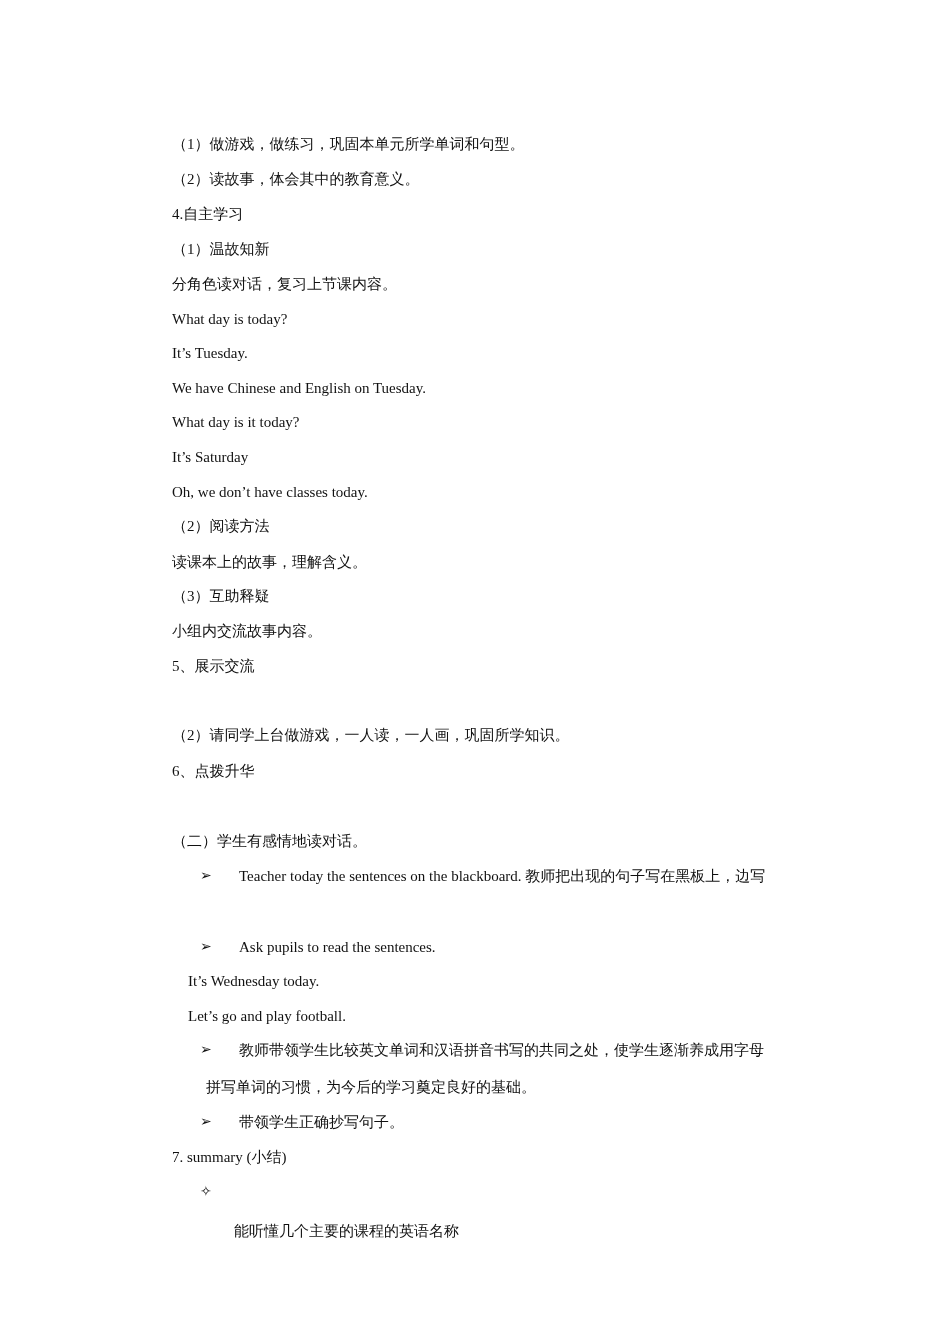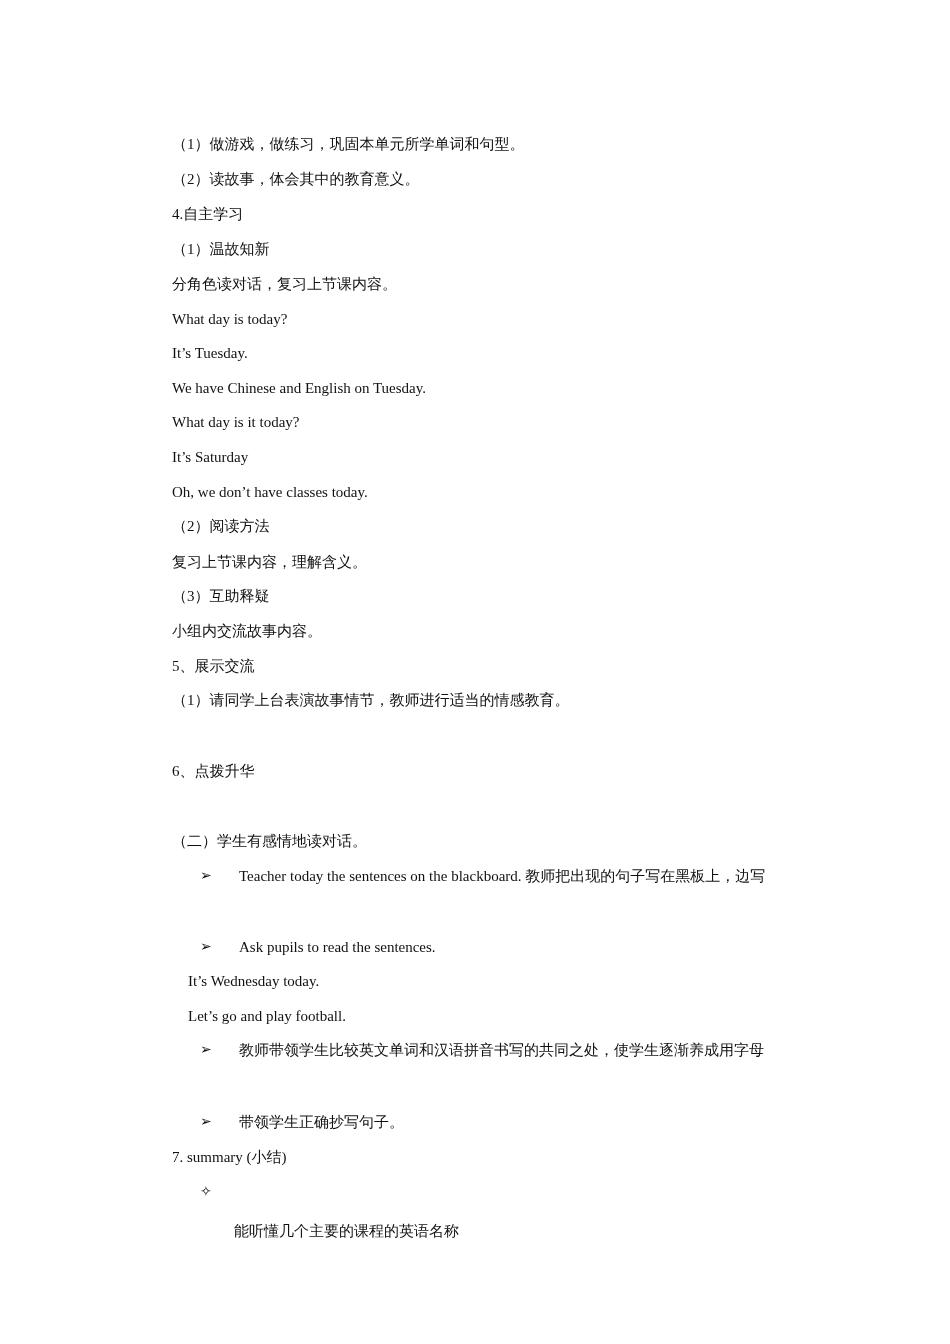--- a/index.html
+++ b/index.html
@@ -18,37 +18,38 @@
   <div class="line" style="left:144px;top:188px">4.自主学习</div>
   <div class="line" style="left:144px;top:223px">（1）温故知新</div>
   <div class="line" style="left:144px;top:258px">分角色读对话，复习上节课内容。</div>
   <div class="line" style="left:144px;top:293px">What day is today?</div>
   <div class="line" style="left:144px;top:327px">It’s Tuesday.</div>
   <div class="line" style="left:144px;top:362px">We have Chinese and English on Tuesday.</div>
   <div class="line" style="left:144px;top:396px">What day is it today?</div>
   <div class="line" style="left:144px;top:431px">It’s Saturday</div>
   <div class="line" style="left:144px;top:466px">Oh, we don’t have classes today.</div>
   <div class="line" style="left:144px;top:500px">（2）阅读方法</div>
-  <div class="line" style="left:144px;top:536px">复习上节课内容，理解含义。</div>
+  <div class="line" style="left:144px;top:536px">读课本上的故事，理解含义。</div>
   <div class="line" style="left:144px;top:570px">（3）互助释疑</div>
   <div class="line" style="left:144px;top:605px">小组内交流故事内容。</div>
   <div class="line" style="left:144px;top:640px">5、展示交流</div>
-  <div class="line" style="left:144px;top:674px">（1）请同学上台表演故事情节，教师进行适当的情感教育。</div>
+  <div class="line" style="left:144px;top:709px">（2）请同学上台做游戏，一人读，一人画，巩固所学知识。</div>
   <div class="line" style="left:144px;top:745px">6、点拨升华</div>
   <div class="line" style="left:144px;top:815px">（二）学生有感情地读对话。</div>
 
   <div class="bullet" style="left:172px;top:850px">➢</div>
   <div class="line" style="left:211px;top:850px">Teacher today the sentences on the blackboard. 教师把出现的句子写在黑板上，边写</div>
   <div class="bullet" style="left:172px;top:921px">➢</div>
   <div class="line" style="left:211px;top:921px">Ask pupils to read the sentences.</div>
 
   <div class="line" style="left:160px;top:955px">It’s Wednesday today.</div>
   <div class="line" style="left:160px;top:990px">Let’s go and play football.</div>
 
   <div class="bullet" style="left:172px;top:1024px">➢</div>
   <div class="line" style="left:211px;top:1024px">教师带领学生比较英文单词和汉语拼音书写的共同之处，使学生逐渐养成用字母</div>
+  <div class="line" style="left:178px;top:1061px">拼写单词的习惯，为今后的学习奠定良好的基础。</div>
   <div class="bullet" style="left:172px;top:1096px">➢</div>
   <div class="line" style="left:211px;top:1096px">带领学生正确抄写句子。</div>
 
   <div class="line" style="left:144px;top:1131px">7. summary (小结)</div>
   <div class="bullet" style="left:172px;top:1166px">✧</div>
   <div class="line" style="left:206px;top:1205px">能听懂几个主要的课程的英语名称</div>
 </div>
 
 </body></html>

